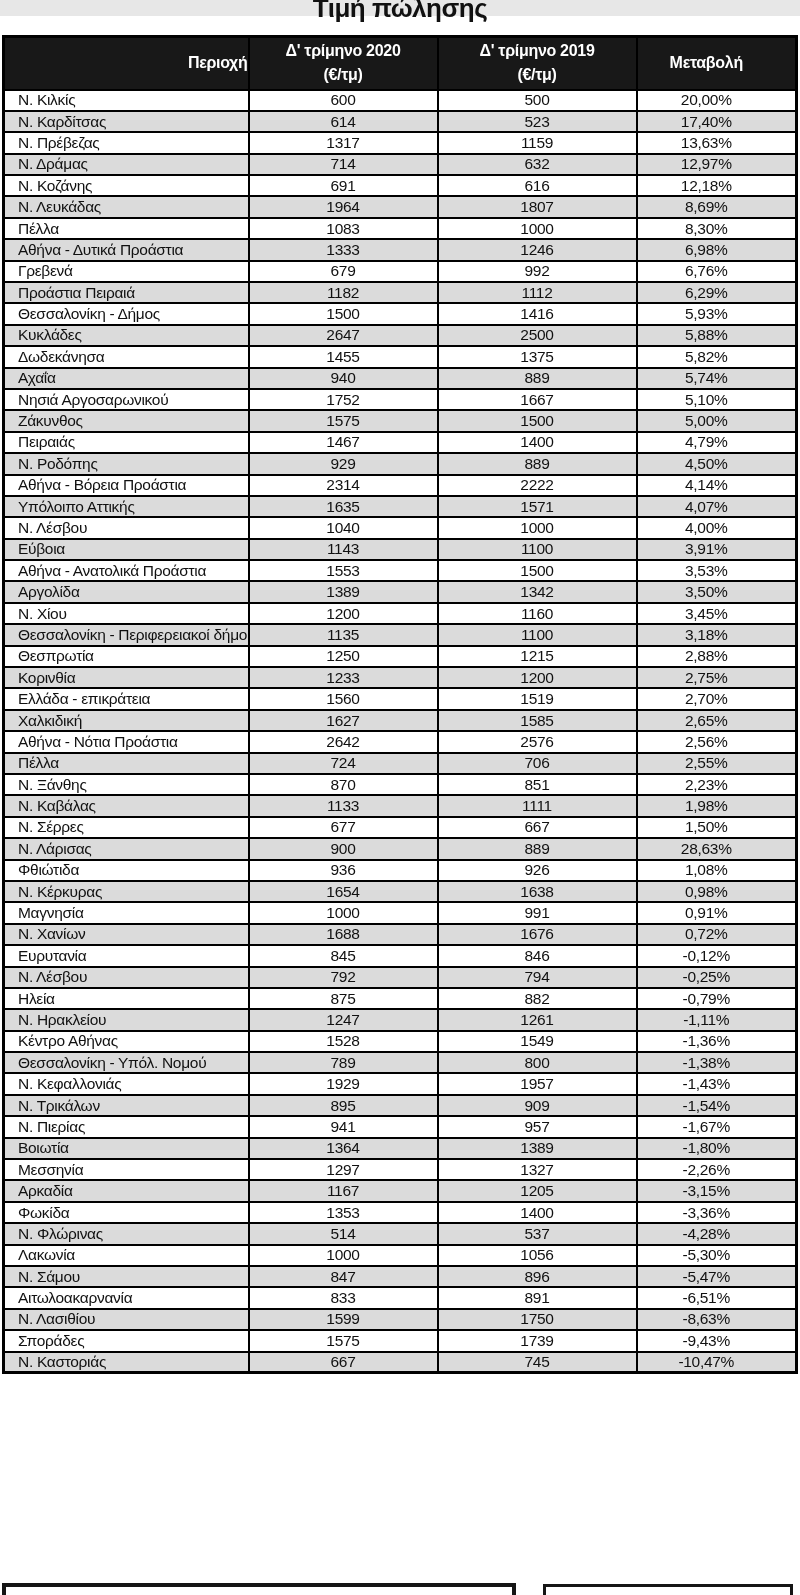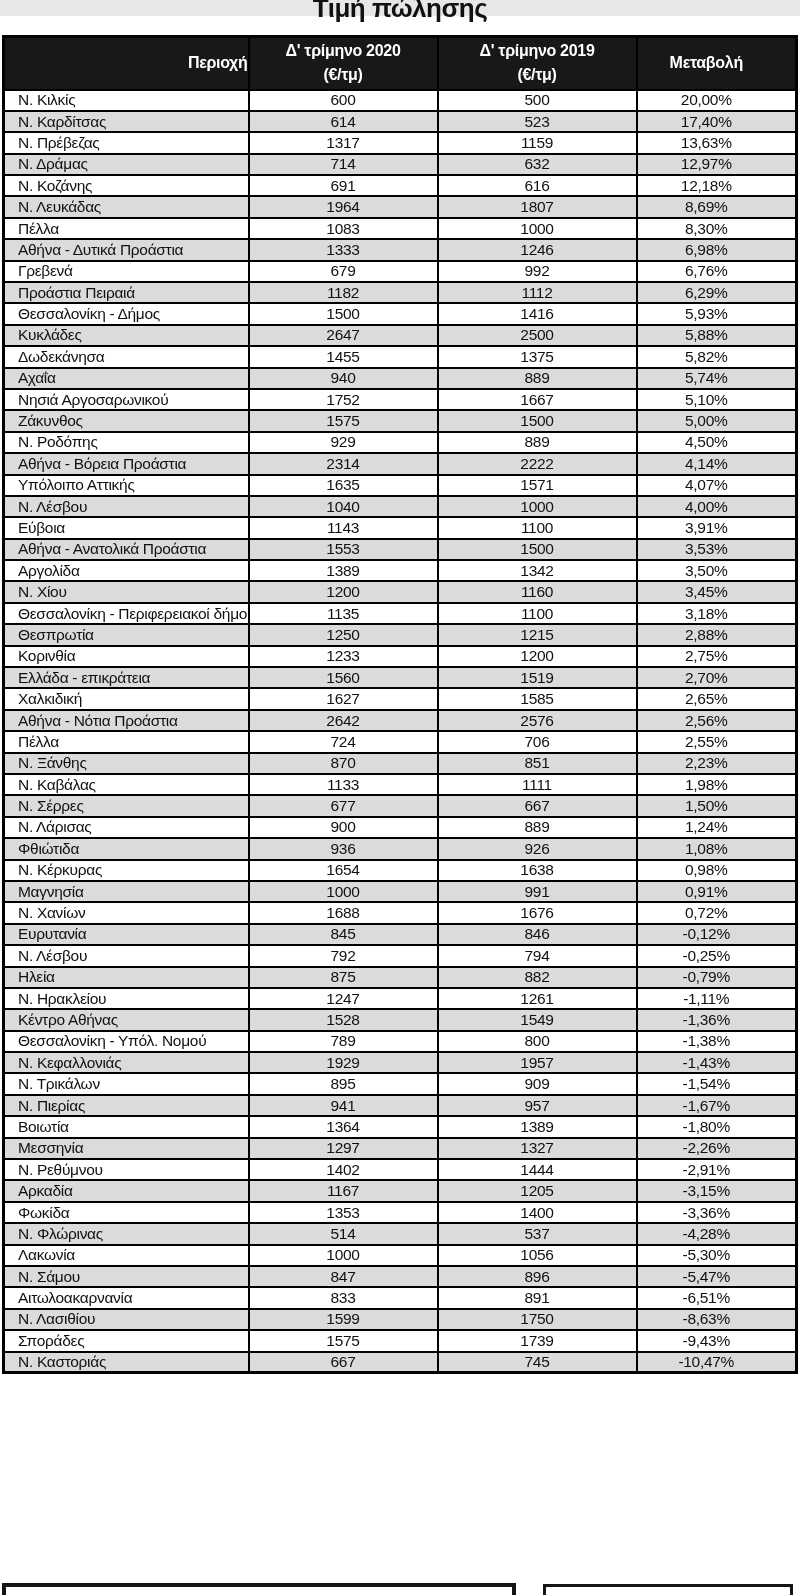--- a/index.html
+++ b/index.html
@@ -166,20 +166,26 @@
       <td class="num">1667</td>
       <td class="pct">5,10%</td>
     </tr>
         <tr>
       <td class="region">Ζάκυνθος</td>
       <td class="num">1575</td>
       <td class="num">1500</td>
       <td class="pct">5,00%</td>
     </tr>
         <tr>
+      <td class="region">Πειραιάς</td>
+      <td class="num">1467</td>
+      <td class="num">1400</td>
+      <td class="pct">4,79%</td>
+    </tr>
+        <tr>
       <td class="region">Ν. Ροδόπης</td>
       <td class="num">929</td>
       <td class="num">889</td>
       <td class="pct">4,50%</td>
     </tr>
         <tr>
       <td class="region">Αθήνα - Βόρεια Προάστια</td>
       <td class="num">2314</td>
       <td class="num">2222</td>
       <td class="pct">4,14%</td>
@@ -277,21 +283,21 @@
         <tr>
       <td class="region">Ν. Σέρρες</td>
       <td class="num">677</td>
       <td class="num">667</td>
       <td class="pct">1,50%</td>
     </tr>
         <tr>
       <td class="region">Ν. Λάρισας</td>
       <td class="num">900</td>
       <td class="num">889</td>
-      <td class="pct">1,24%</td>
+      <td class="pct">28,63%</td>
     </tr>
         <tr>
       <td class="region">Φθιώτιδα</td>
       <td class="num">936</td>
       <td class="num">926</td>
       <td class="pct">1,08%</td>
     </tr>
         <tr>
       <td class="region">Ν. Κέρκυρας</td>
       <td class="num">1654</td>
@@ -370,26 +376,20 @@
       <td class="num">1389</td>
       <td class="pct">-1,80%</td>
     </tr>
         <tr>
       <td class="region">Μεσσηνία</td>
       <td class="num">1297</td>
       <td class="num">1327</td>
       <td class="pct">-2,26%</td>
     </tr>
         <tr>
-      <td class="region">Ν. Ρεθύμνου</td>
-      <td class="num">1402</td>
-      <td class="num">1444</td>
-      <td class="pct">-2,91%</td>
-    </tr>
-        <tr>
       <td class="region">Αρκαδία</td>
       <td class="num">1167</td>
       <td class="num">1205</td>
       <td class="pct">-3,15%</td>
     </tr>
         <tr>
       <td class="region">Φωκίδα</td>
       <td class="num">1353</td>
       <td class="num">1400</td>
       <td class="pct">-3,36%</td>

